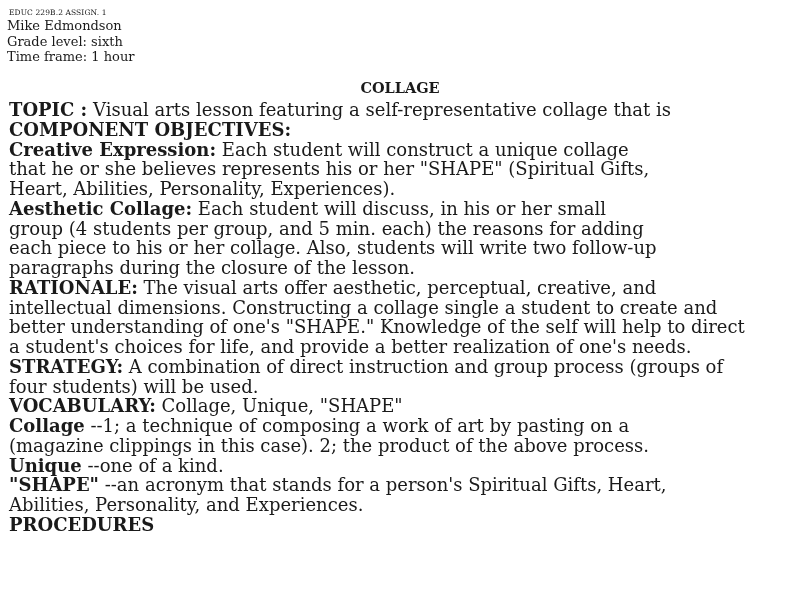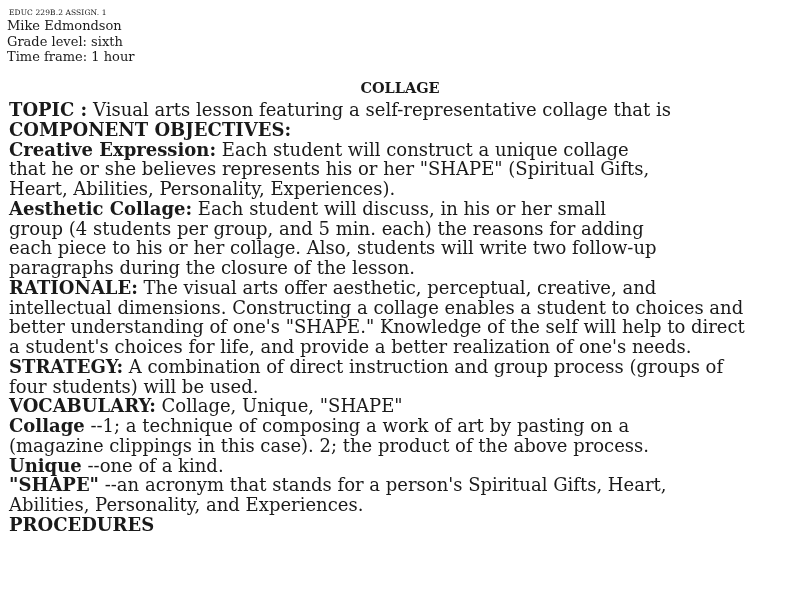--- a/index.html
+++ b/index.html
@@ -72,21 +72,21 @@
   <div class="line"><span class="b">TOPIC :</span><span> Visual arts lesson featuring a self-representative collage that is</span></div>
   <div class="line"><span class="b">COMPONENT OBJECTIVES:</span><span></span></div>
   <div class="line"><span class="b">Creative Expression:</span><span> Each student will construct a unique collage</span></div>
   <div class="line"><span class="b"></span><span>that he or she believes represents his or her "SHAPE" (Spiritual Gifts,</span></div>
   <div class="line"><span class="b"></span><span>Heart, Abilities, Personality, Experiences).</span></div>
   <div class="line"><span class="b">Aesthetic Collage:</span><span> Each student will discuss, in his or her small</span></div>
   <div class="line"><span class="b"></span><span>group (4 students per group, and 5 min. each) the reasons for adding</span></div>
   <div class="line"><span class="b"></span><span>each piece to his or her collage. Also, students will write two follow-up</span></div>
   <div class="line"><span class="b"></span><span>paragraphs during the closure of the lesson.</span></div>
   <div class="line"><span class="b">RATIONALE:</span><span> The visual arts offer aesthetic, perceptual, creative, and</span></div>
-  <div class="line"><span class="b"></span><span>intellectual dimensions. Constructing a collage enables a student to choices and</span></div>
+  <div class="line"><span class="b"></span><span>intellectual dimensions. Constructing a collage single a student to create and</span></div>
   <div class="line"><span class="b"></span><span>better understanding of one's "SHAPE." Knowledge of the self will help to direct</span></div>
   <div class="line"><span class="b"></span><span>a student's choices for life, and provide a better realization of one's needs.</span></div>
   <div class="line"><span class="b">STRATEGY:</span><span> A combination of direct instruction and group process (groups of</span></div>
   <div class="line"><span class="b"></span><span>four students) will be used.</span></div>
   <div class="line"><span class="b">VOCABULARY:</span><span> Collage, Unique, "SHAPE"</span></div>
   <div class="line"><span class="b">Collage</span><span> --1; a technique of composing a work of art by pasting on a</span></div>
   <div class="line"><span class="b"></span><span>(magazine clippings in this case). 2; the product of the above process.</span></div>
   <div class="line"><span class="b">Unique</span><span> --one of a kind.</span></div>
   <div class="line"><span class="b">"SHAPE"</span><span> --an acronym that stands for a person's Spiritual Gifts, Heart,</span></div>
   <div class="line"><span class="b"></span><span>Abilities, Personality, and Experiences.</span></div>

